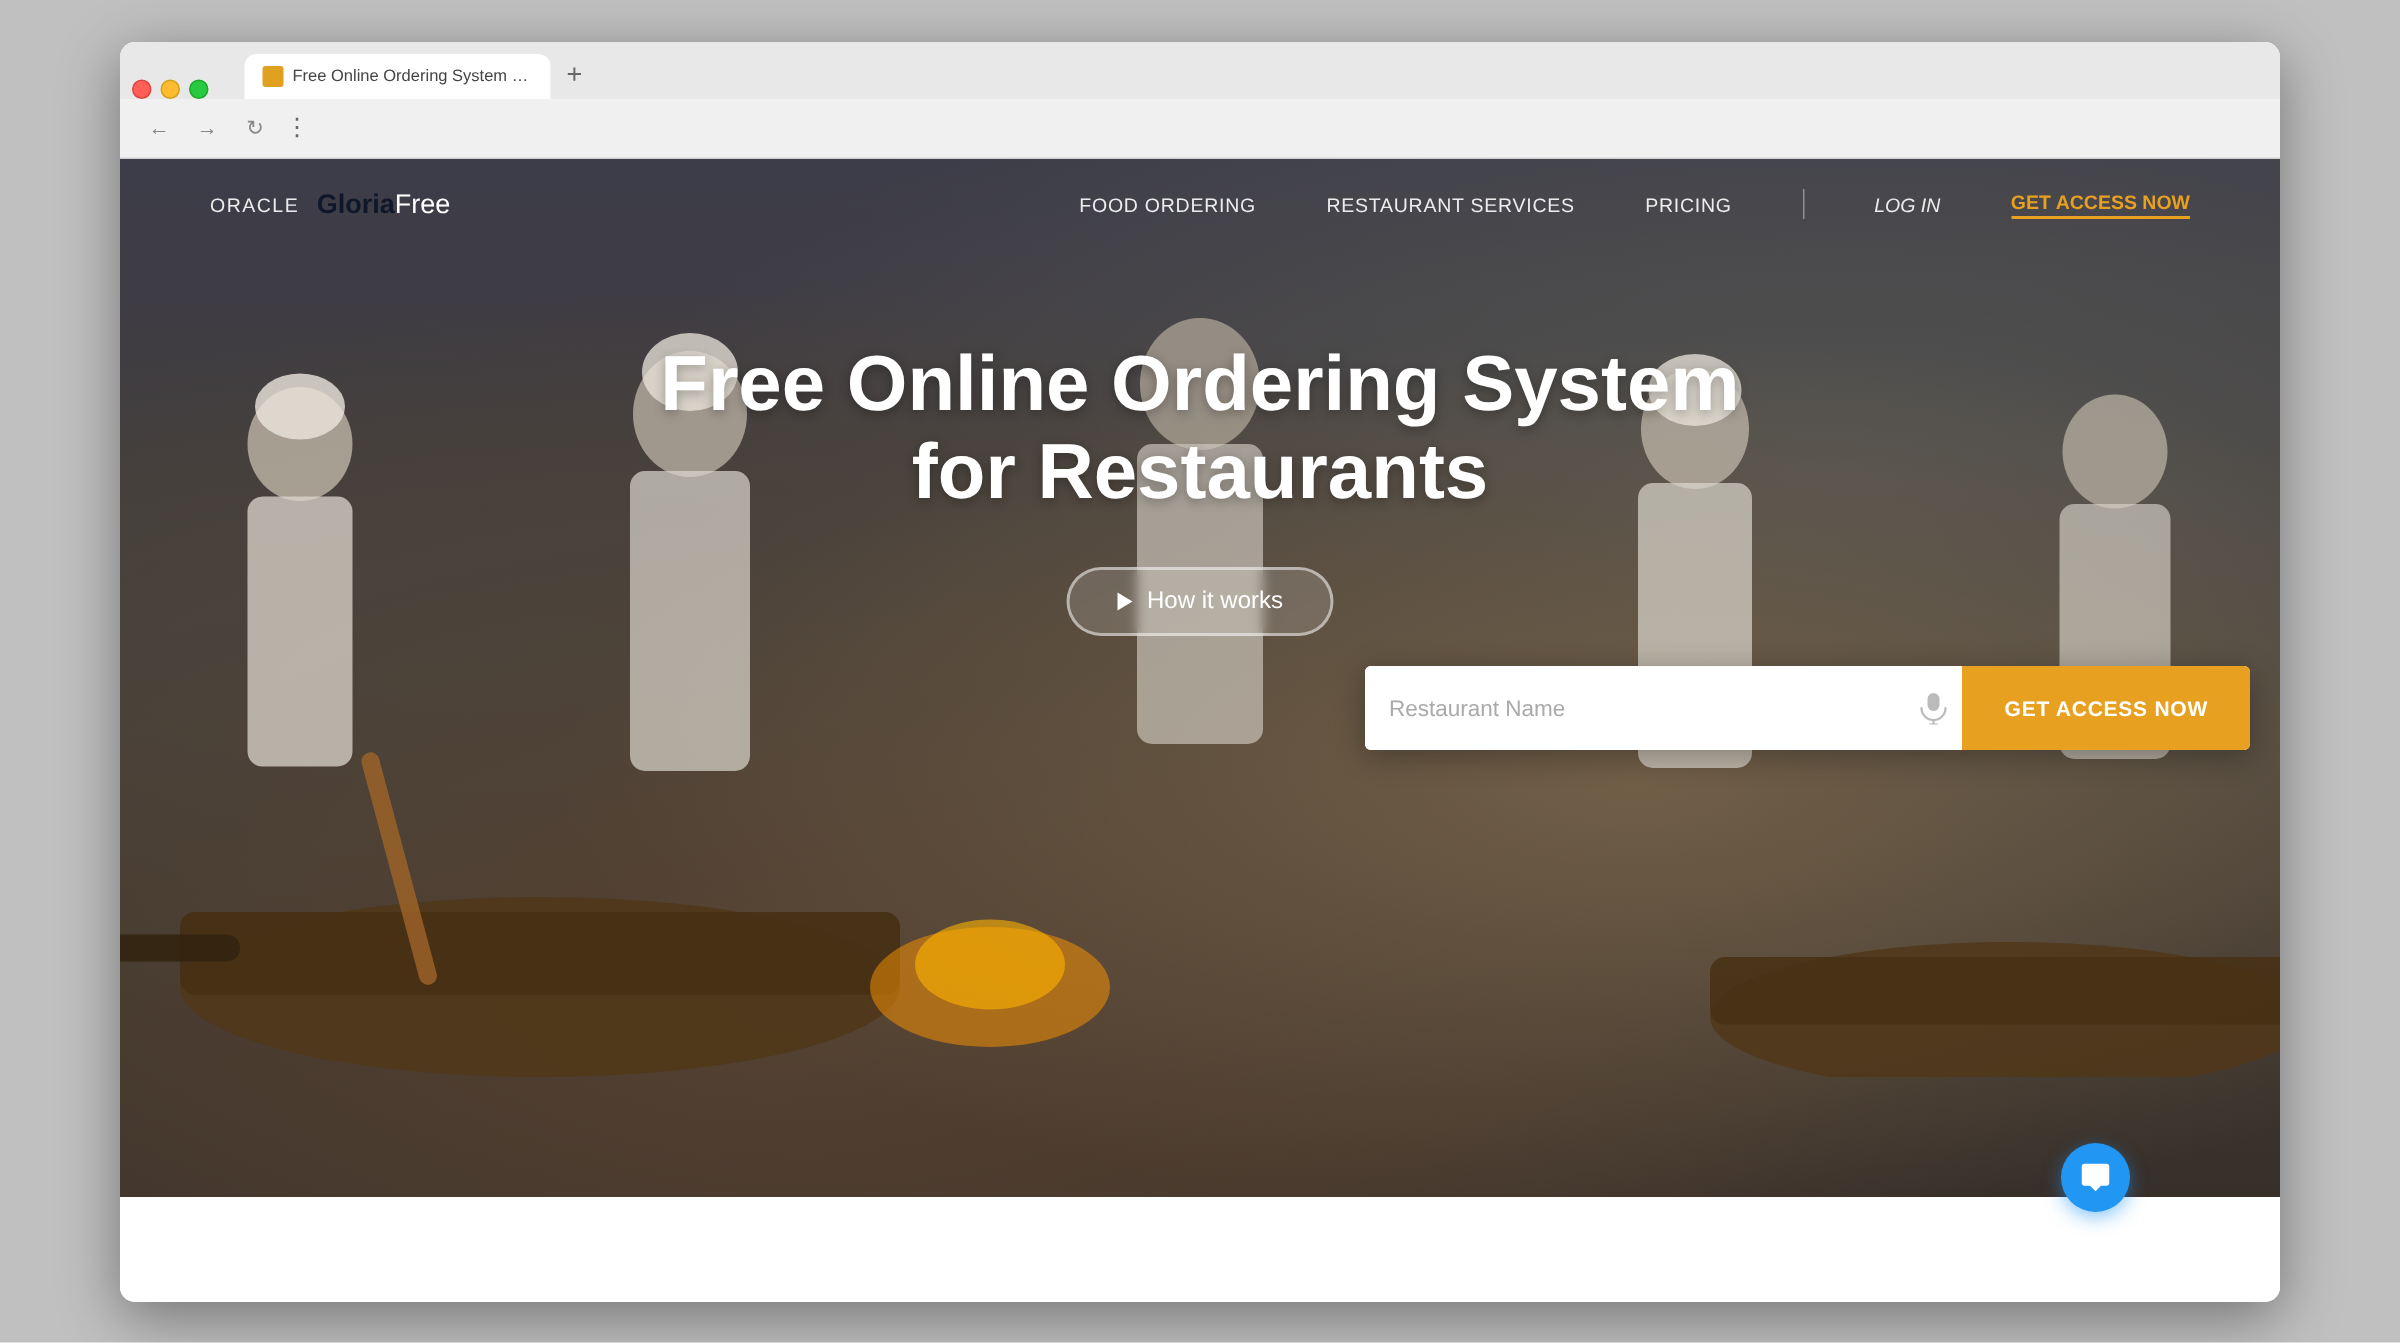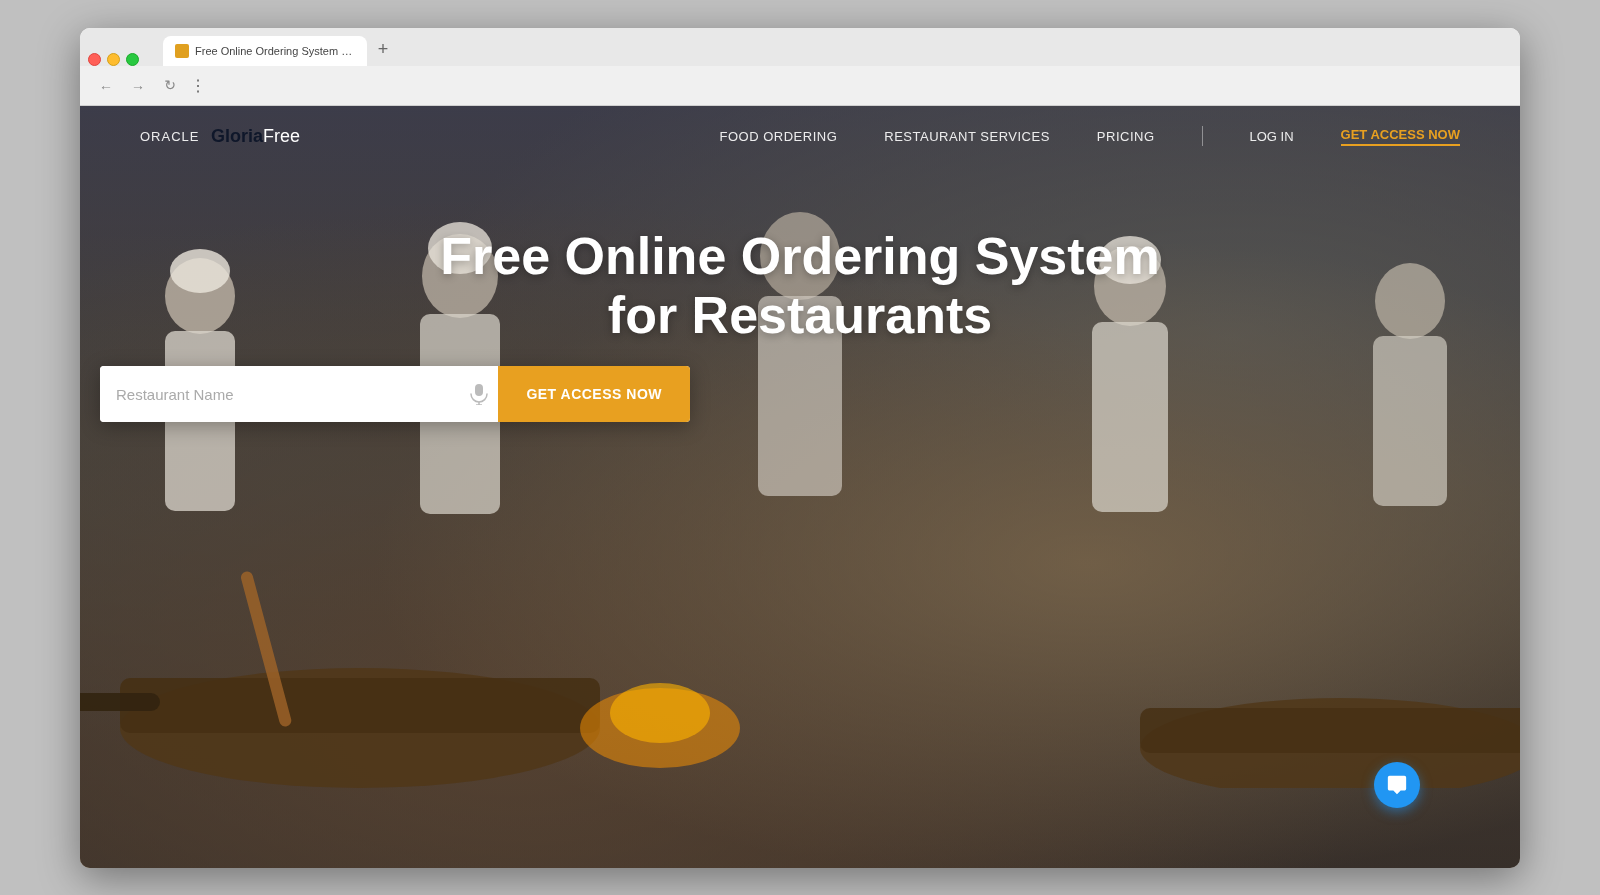--- a/index.html
+++ b/index.html
@@ -125,21 +125,21 @@
       padding: 0 14px;
       gap: 8px;
       background: #f0f0f0;
       border-bottom: 1px solid #d0d0d0;
     }
 
     
     .website-content {
       flex: 1;
       display: flex;
-      flex-direction: row;
+      flex-direction: column;
       overflow: hidden;
     }
 
     
     .hero {
       position: relative;
       flex: 1;
       overflow: hidden;
     }
 
@@ -212,20 +212,21 @@
       width: 1px;
       height: 20px;
       background: rgba(255,255,255,0.4);
     }
 
     .nav-login {
       color: rgba(255,255,255,0.9);
       font-size: 13px;
       font-weight: 500;
       cursor: pointer;
+      font-style: italic;
     }
 
     .nav-cta {
       color: #e8a020;
       font-size: 13px;
       font-weight: 600;
       cursor: pointer;
       border-bottom: 2px solid #e8a020;
       padding-bottom: 2px;
     }
@@ -280,21 +281,21 @@
       border-left: 10px solid #fff;
       border-top: 6px solid transparent;
       border-bottom: 6px solid transparent;
     }
 
     
     .access-bar {
       position: relative;
       z-index: 10;
       display: flex;
-      justify-content: flex-start;
+      justify-content: flex-end;
       padding: 20px;
       margin-top: auto;
     }
 
     .access-form {
       display: flex;
       width: 590px;
       height: 56px;
       background: #fff;
       border-radius: 4px;
@@ -452,20 +453,24 @@
           <span class="nav-link">RESTAURANT SERVICES</span>
           <span class="nav-link">PRICING</span>
           <div class="nav-divider"></div>
           <span class="nav-login">LOG IN</span>
           <span class="nav-cta">GET ACCESS NOW</span>
         </div>
       </nav>
 
       <div class="hero-content">
         <h1 class="hero-title">Free Online Ordering System for Restaurants</h1>
+        <button class="how-it-works-btn">
+          <span class="play-icon"></span>
+          <span>How it works</span>
+        </button>
       </div>
 
       <div class="access-bar">
         <div class="access-form">
           <input class="restaurant-input" type="text" placeholder="Restaurant Name" style="">
           <div class="input-icon">
             <svg width="18" height="22" viewBox="0 0 18 22" fill="none">
               <rect x="5" y="1" width="8" height="12" rx="4" fill="#bbb"></rect>
               <path d="M1 11c0 4.4 3.6 8 8 8s8-3.6 8-8" stroke="#bbb" stroke-width="1.5" fill="none" stroke-linecap="round"></path>
               <line x1="9" y1="19" x2="9" y2="22" stroke="#bbb" stroke-width="1.5"></line>

